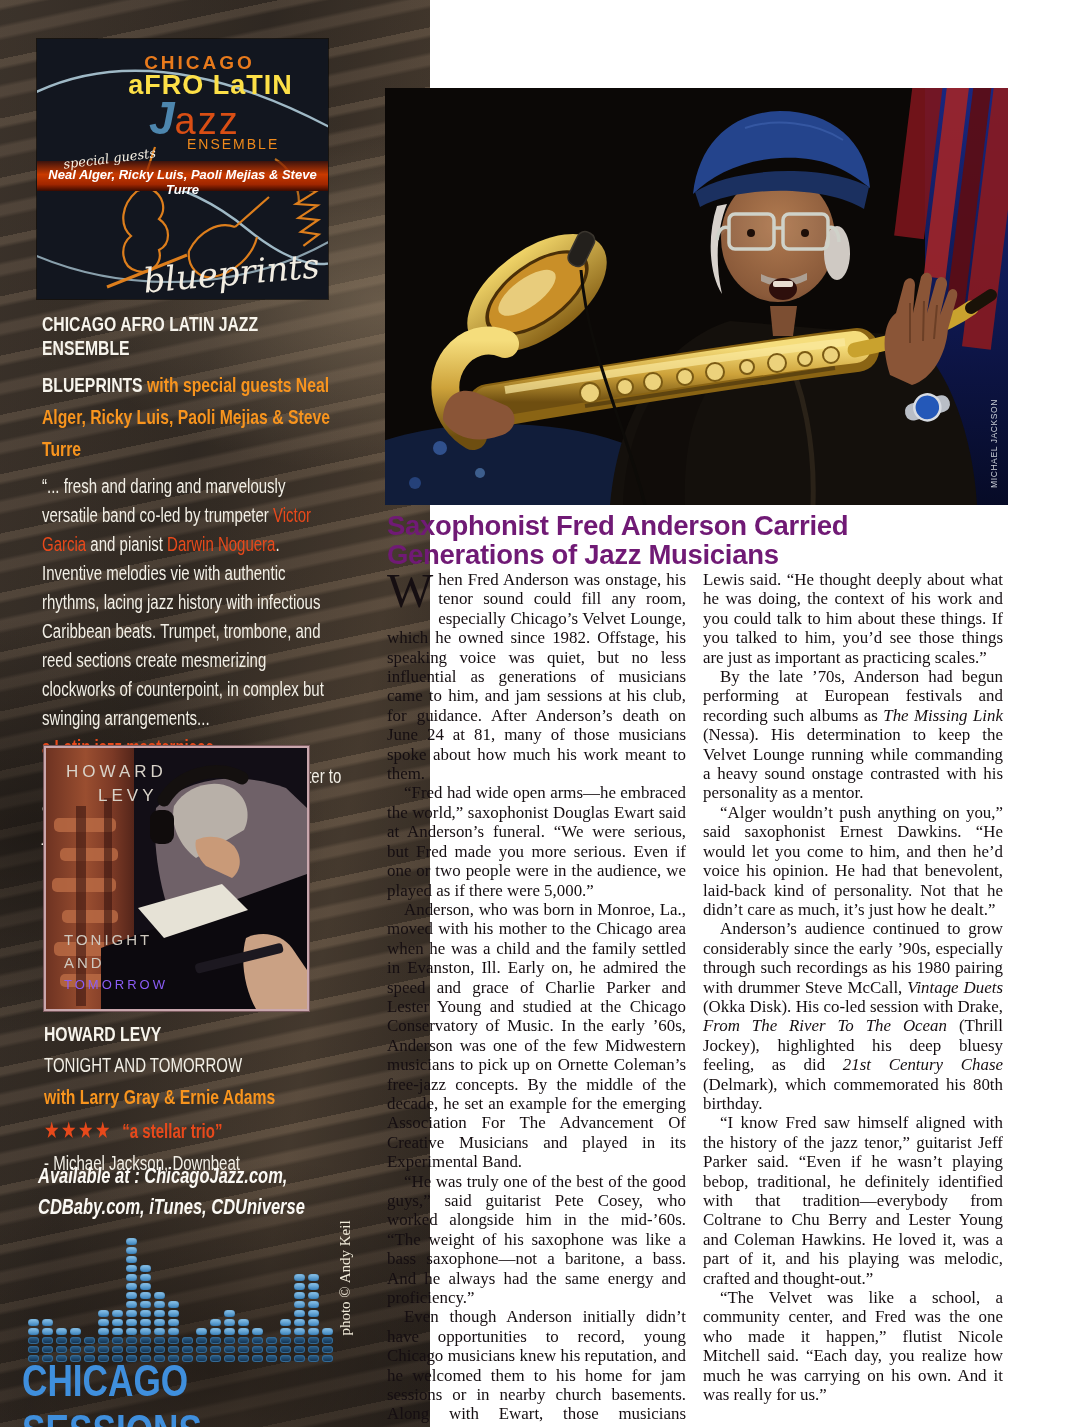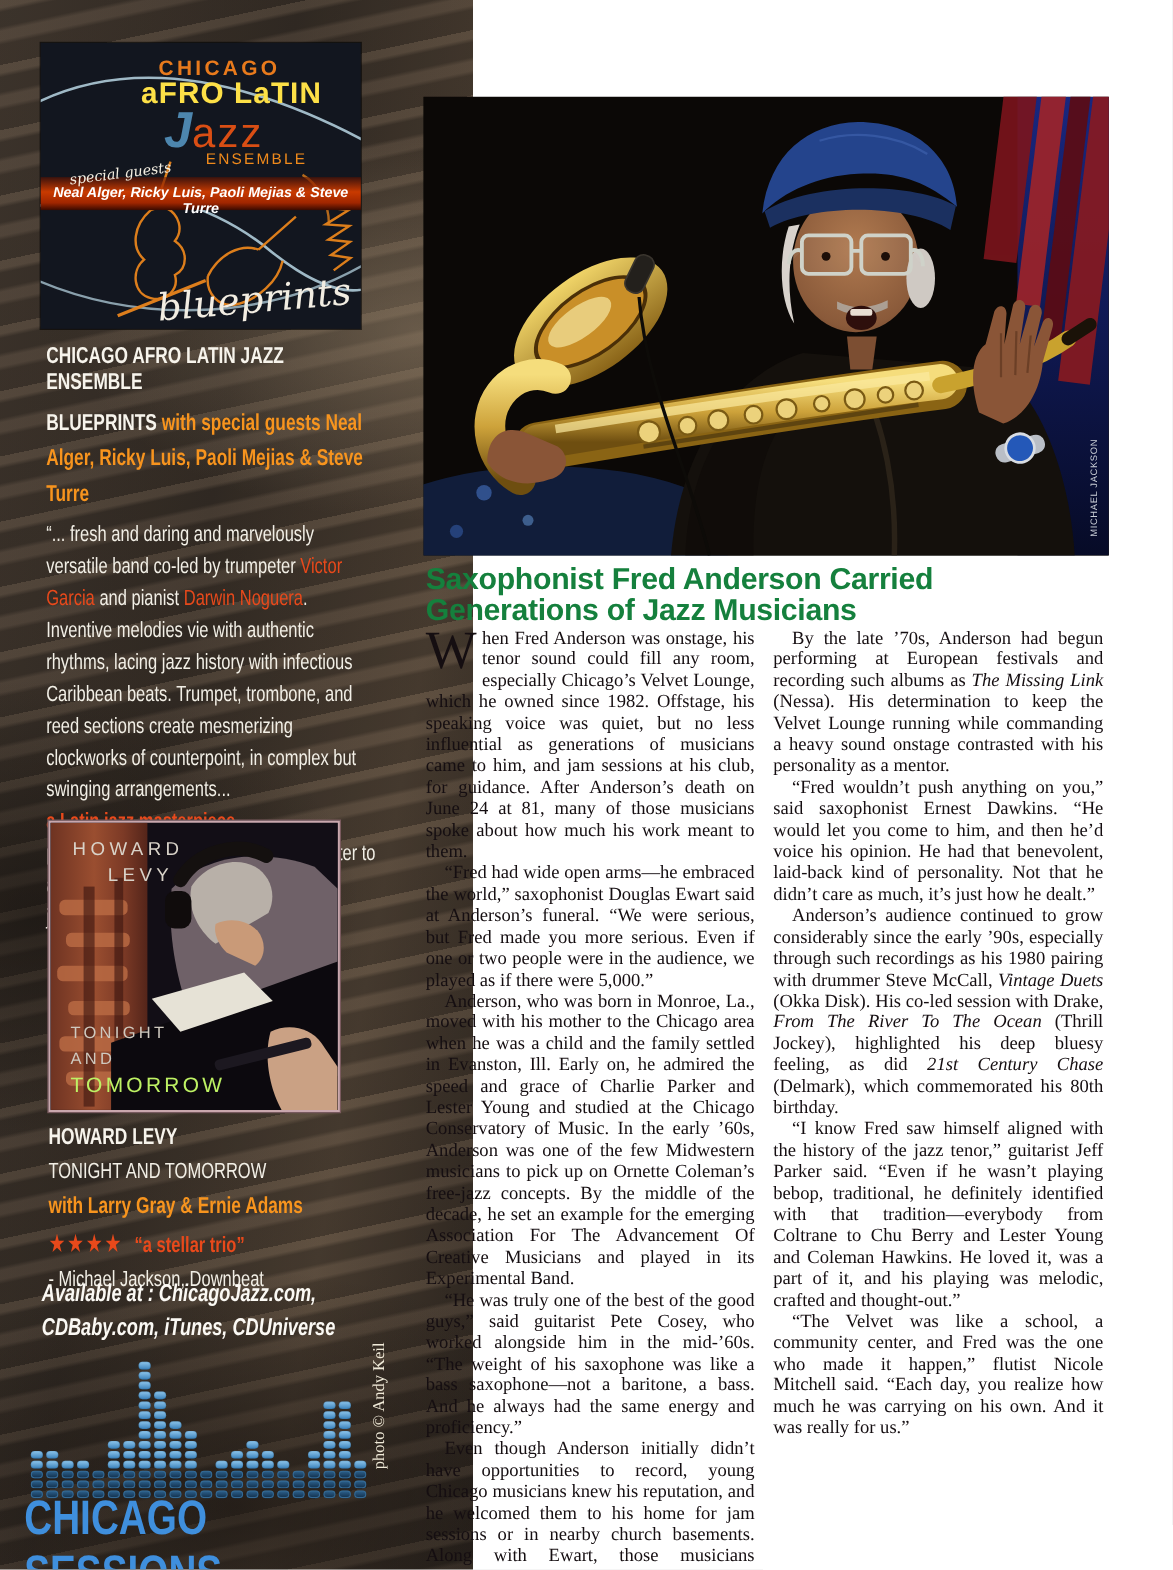--- a/index.html
+++ b/index.html
@@ -43,21 +43,21 @@
   .q-accent{color:#e8491b;}
   .q-accent-line{color:#e8491b;font-weight:bold;}
   
   .cover2{position:absolute;left:44px;top:746px;width:261px;height:261px;border:2px solid #c9a7ad;
       box-shadow:0 0 0 1px #7a5a5e;background:#120e16;}
   .cover2 svg{position:absolute;left:0;top:0;}
   .c2-howard{position:absolute;top:14px;left:20px;color:#d9d3c9;font-size:17px;letter-spacing:4px;}
   .c2-levy{position:absolute;top:38px;left:52px;color:#d9d3c9;font-size:17px;letter-spacing:4px;}
   .c2-t1{position:absolute;top:183px;left:18px;color:#cfc9bf;font-size:15px;letter-spacing:3px;}
   .c2-t2{position:absolute;top:206px;left:18px;color:#cfc9bf;font-size:15px;letter-spacing:3px;}
-  .c2-t3{position:absolute;top:229px;left:18px;color:#bef264;font-size:19px;letter-spacing:3px;}
+  .c2-t3{position:absolute;top:229px;left:18px;color:#8b5cf6;font-size:13px;letter-spacing:3px;}
   
   .listing2{position:absolute;left:44px;top:1022px;width:400px;}
   .l2-artist{color:#f7f4ec;font-weight:bold;font-size:21px;margin-bottom:8px;}
   .l2-album{color:#f2efe6;font-size:20px;margin-bottom:8px;}
   .l2-with{color:#f7941e;font-size:21px;font-weight:bold;margin-bottom:8px;}
   .l2-starsrow{margin-bottom:8px;}
   .l2-stars{color:#e8491b;font-size:23px;letter-spacing:2px;}
   .l2-starquote{color:#e8491b;font-size:20px;font-weight:bold;margin-left:14px;}
   .l2-reviewer{color:#f2efe6;font-size:20px;}
   .availability{position:absolute;left:38px;top:1160px;width:450px;color:#fbf9f4;
@@ -68,21 +68,21 @@
   .eq-col{display:flex;flex-direction:column-reverse;margin-right:3px;}
   .eq-pill{width:11px;height:7px;border-radius:3.5px;margin-top:2px;
       background:linear-gradient(180deg,#8ec6ec,#3b82bb);box-shadow:inset 0 0 1px #1d4f79;}
   .eq-pill.dark{background:linear-gradient(180deg,#2e6490,#102c48);box-shadow:inset 0 0 0 1px #356a94;}
   .brand-name{position:absolute;left:22px;top:1356px;width:430px;color:#3f8fdd;
       font-size:44px;font-weight:bold;letter-spacing:0px;transform:scaleX(0.8);transform-origin:0 0;}
   .andy-keil{position:absolute;left:262px;top:1268px;width:170px;height:20px;text-align:center;
       transform:rotate(-90deg);color:#f0ead8;font-size:15px;font-family:"Liberation Serif",serif;}
   
   .photo{position:absolute;left:385px;top:88px;width:623px;height:417px;background:#0b0806;}
-  .headline{position:absolute;left:387px;top:511px;width:620px;color:#15803d;
+  .headline{position:absolute;left:387px;top:511px;width:620px;color:#701a75;
       font-size:27.5px;line-height:29px;font-weight:bold;letter-spacing:-0.3px;}
   .columns{position:absolute;left:387px;top:570px;width:616px;display:flex;}
   .col{width:299px;}
   .col + .col{margin-left:17px;width:300px;}
   .col p{margin:0;text-align:justify;color:#150e11;font-family:"Liberation Serif",serif;
       font-size:16.9px;line-height:19.4px;text-indent:17px;}
   .col p.noindent{text-indent:0;}
   .dropcap{float:left;font-size:49px;line-height:38px;padding:2px 5px 0 0;color:#150e11;}
 </style>
 </head>
@@ -469,21 +469,22 @@
 
   <div class="columns">
     <div class="col">
         <p class="noindent"><span class="dropcap">W</span><span>hen Fred Anderson was onstage, his tenor sound could fill any room, especially Chicago’s Velvet Lounge, which he owned since 1982. Offstage, his speaking voice was quiet, but no less influential as generations of musicians came to him, and jam sessions at his club, for guidance. After Anderson’s death on June 24 at 81, many of those musicians spoke about how much his work meant to them.</span></p>
         <p><span>“Fred had wide open arms—he embraced the world,” saxophonist Douglas Ewart said at Anderson’s funeral. “We were serious, but Fred made you more serious. Even if one or two people were in the audience, we played as if there were 5,000.”</span></p>
         <p><span>Anderson, who was born in Monroe, La., moved with his mother to the Chicago area when he was a child and the family settled in Evanston, Ill. Early on, he admired the speed and grace of Charlie Parker and Lester Young and studied at the Chicago Conservatory of Music. In the early ’60s, Anderson was one of the few Midwestern musicians to pick up on Ornette Coleman’s free-jazz concepts. By the middle of the decade, he set an example for the emerging Association For The Advancement Of Creative Musicians and played in its Experimental Band.</span></p>
         <p><span>“He was truly one of the best of the good guys,” said guitarist Pete Cosey, who worked alongside him in the mid-’60s. “The weight of his saxophone was like a bass saxophone—not a baritone, a bass. And he always had the same energy and proficiency.”</span></p>
         <p><span>Even though Anderson initially didn’t have opportunities to record, young Chicago musicians knew his reputation, and he welcomed them to his home for jam sessions or in nearby church basements. Along with Ewart, those musicians included drummer Hamid Drake and trombonist George Lewis.</span></p>
       </div>
     <div class="col">
+        <p class="noindent"><span>Lewis said. “He thought deeply about what he was doing, the context of his work and you could talk to him about these things. If you talked to him, you’d see those things are just as important as practicing scales.”</span></p>
         <p><span>By the late ’70s, Anderson had begun performing at European festivals and recording such albums as </span><i>The Missing Link</i><span> (Nessa). His determination to keep the Velvet Lounge running while commanding a heavy sound onstage contrasted with his personality as a mentor.</span></p>
-        <p><span>“Fred wouldn’t push anything on you,” said saxophonist Ernest Dawkins. “He would let you come to him, and then he’d voice his opinion. He had that benevolent, laid-back kind of personality. Not that he didn’t care as much, it’s just how he dealt.”</span></p>
+        <p><span>“Alger wouldn’t push anything on you,” said saxophonist Ernest Dawkins. “He would let you come to him, and then he’d voice his opinion. He had that benevolent, laid-back kind of personality. Not that he didn’t care as much, it’s just how he dealt.”</span></p>
         <p><span>Anderson’s audience continued to grow considerably since the early ’90s, especially through such recordings as his 1980 pairing with drummer Steve McCall, </span><i>Vintage Duets</i><span> (Okka Disk). His co-led session with Drake, </span><i>From The River To The Ocean</i><span> (Thrill Jockey), highlighted his deep bluesy feeling, as did </span><i>21st Century Chase</i><span> (Delmark), which commemorated his 80th birthday.</span></p>
         <p><span>“I know Fred saw himself aligned with the history of the jazz tenor,” guitarist Jeff Parker said. “Even if he wasn’t playing bebop, traditional, he definitely identified with that tradition—everybody from Coltrane to Chu Berry and Lester Young and Coleman Hawkins. He loved it, was a part of it, and his playing was melodic, crafted and thought-out.”</span></p>
         <p><span>“The Velvet was like a school, a community center, and Fred was the one who made it happen,” flutist Nicole Mitchell said. “Each day, you realize how much he was carrying on his own. And it was really for us.”</span></p>
       </div>
   </div>
 
 </div>
 
 </body></html>

